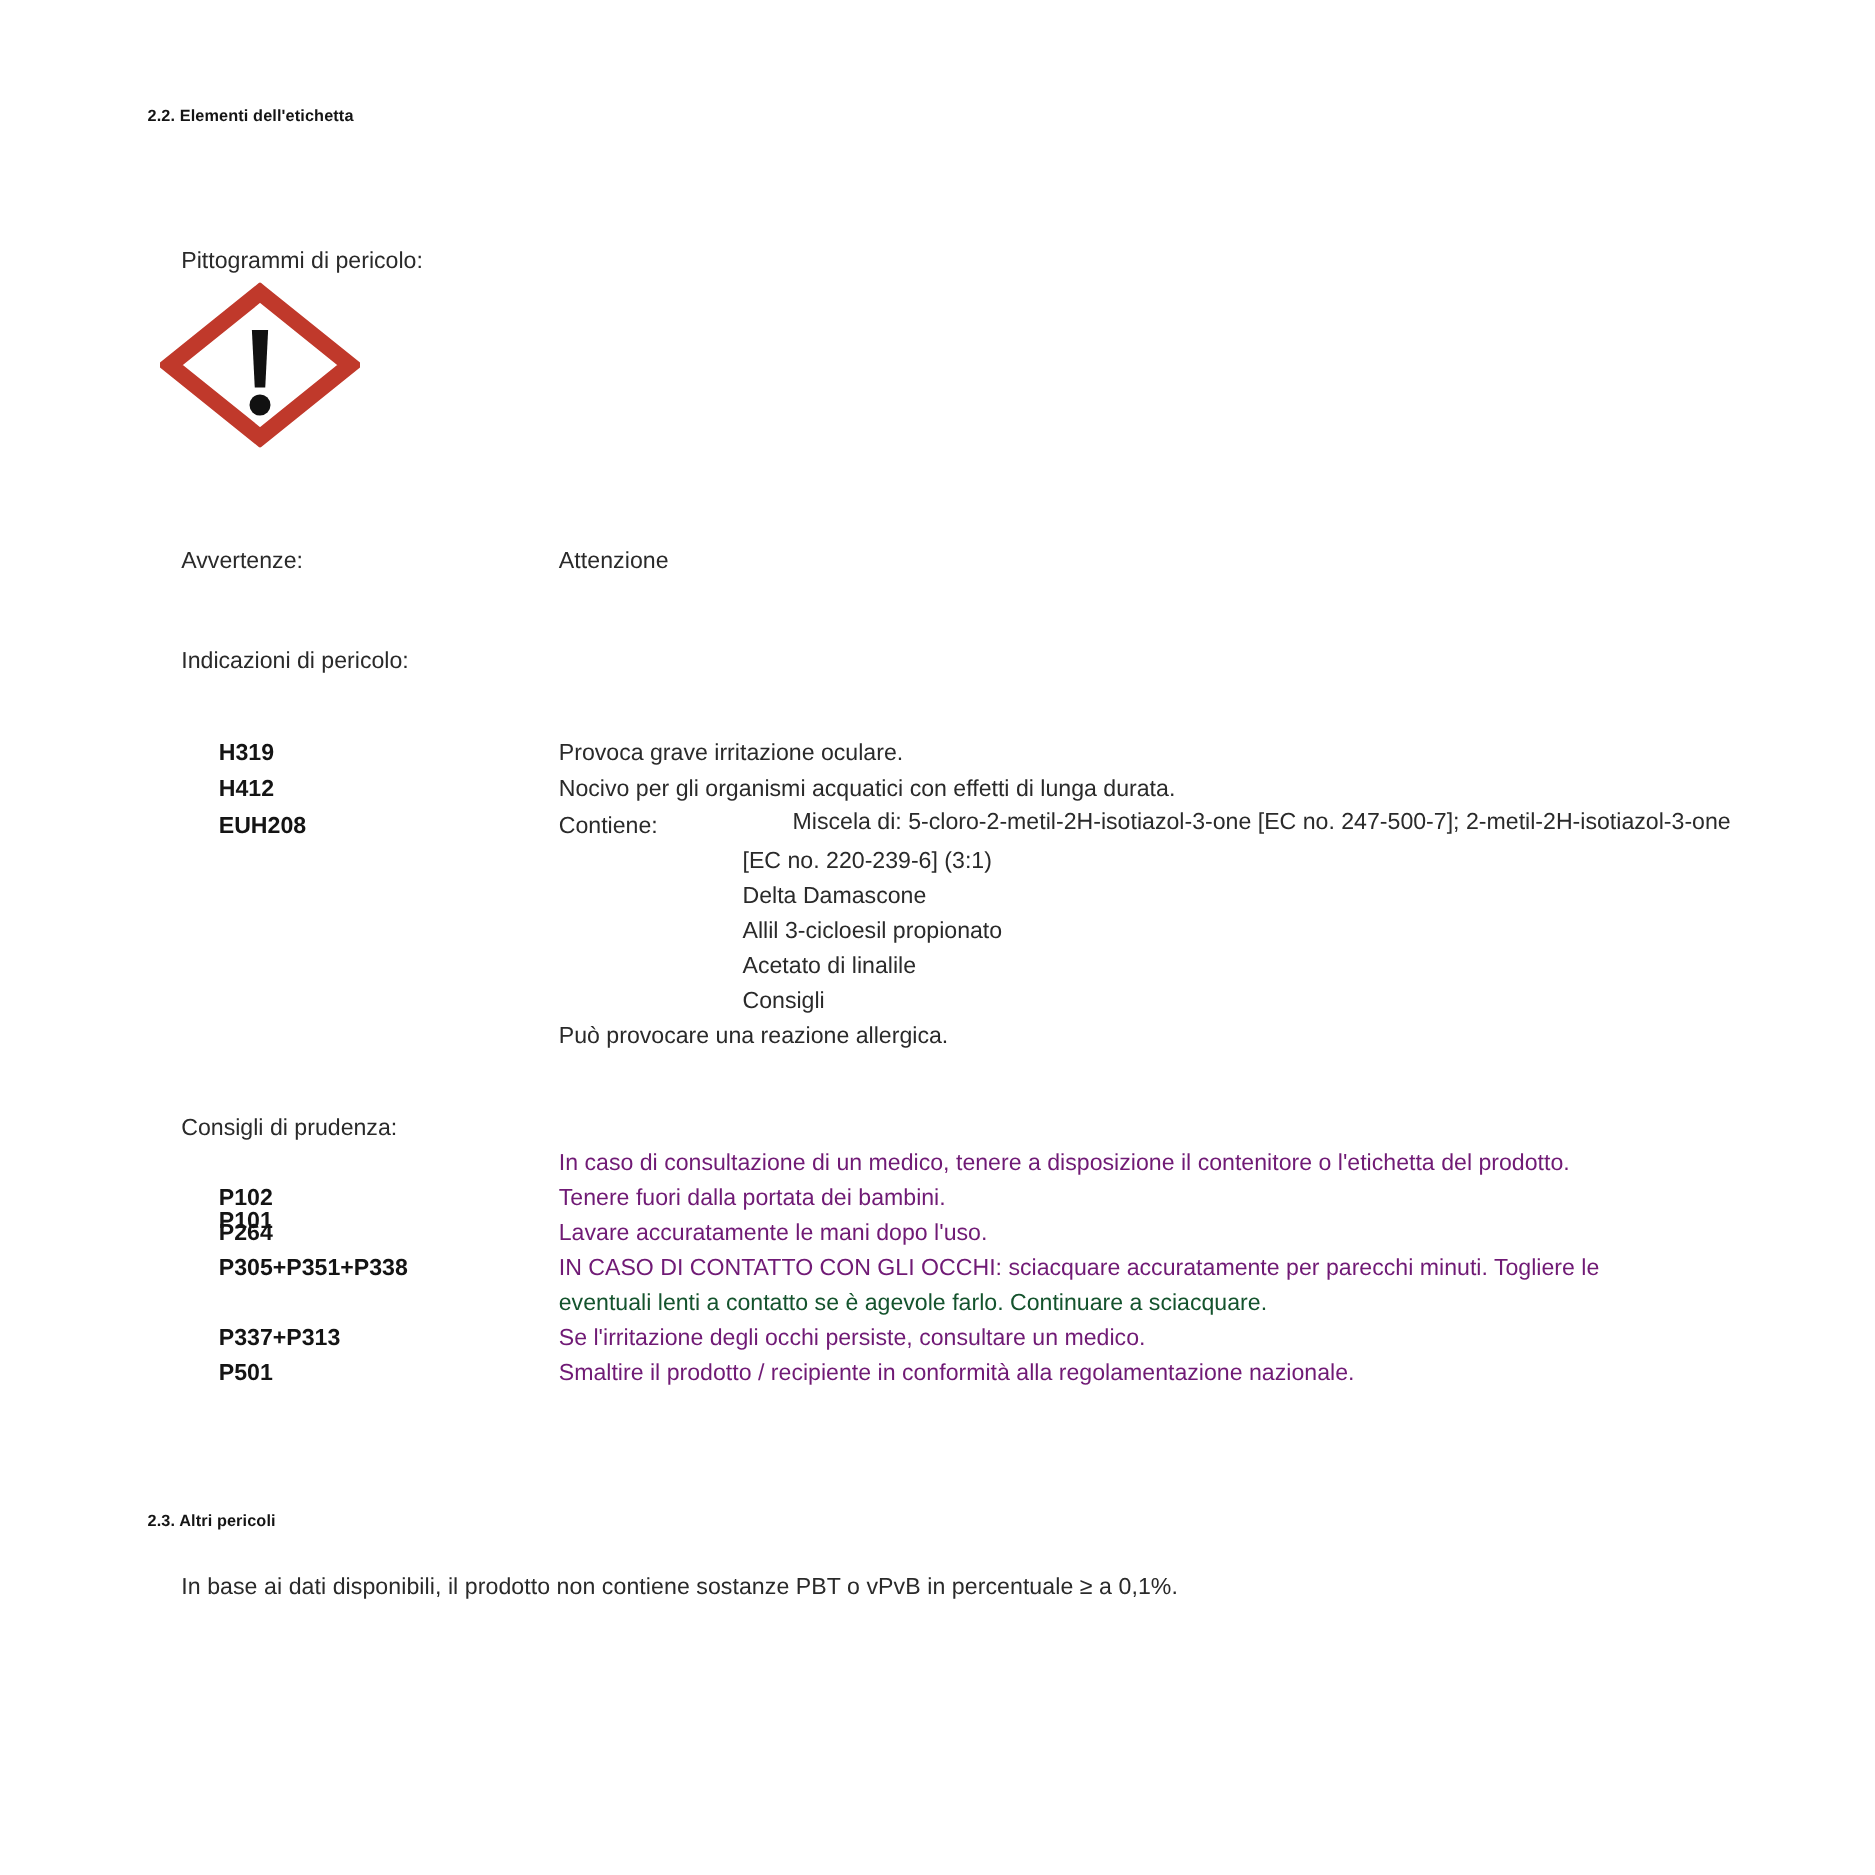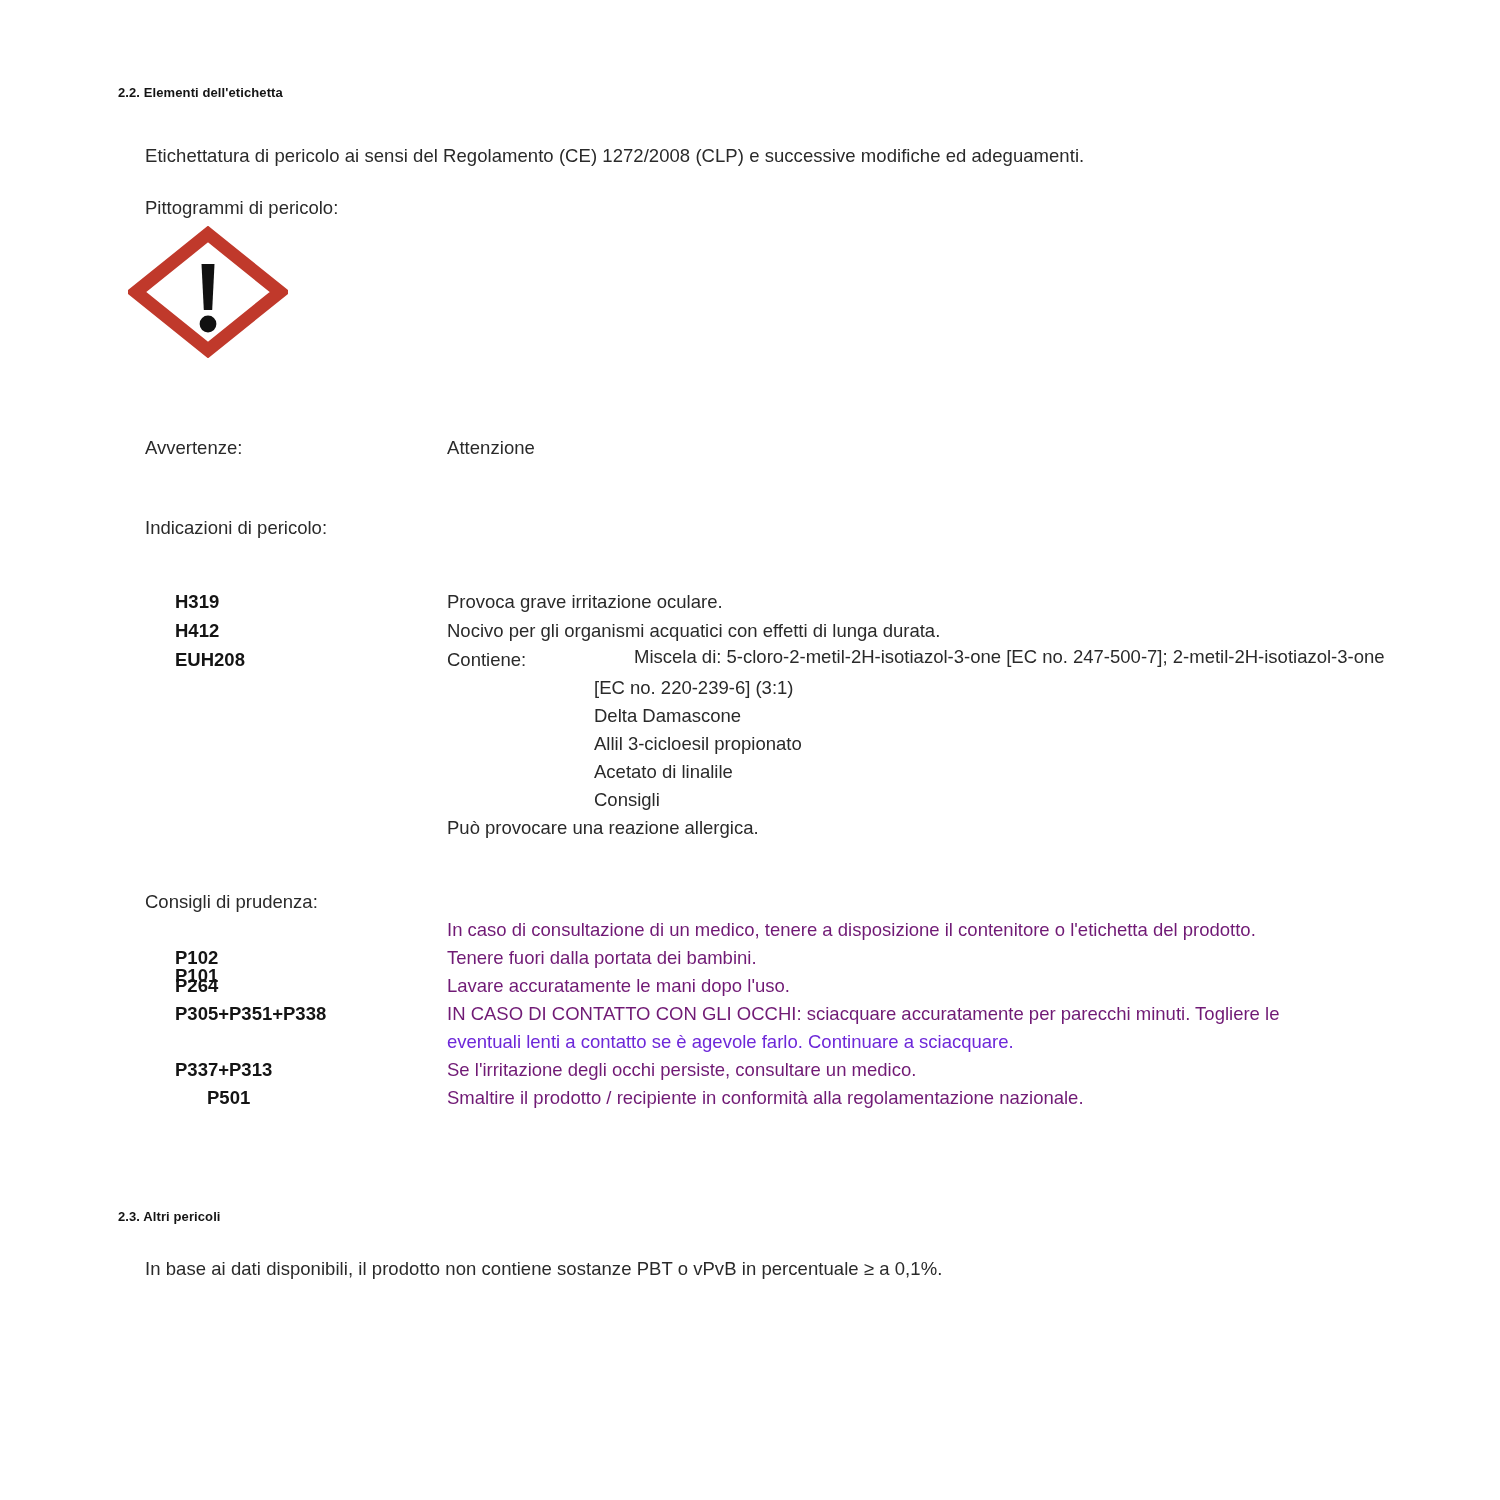--- a/index.html
+++ b/index.html
@@ -105,32 +105,31 @@
     position: absolute;
     left: 447px;
     font-size: 18.5px;
     color: #701a75;
     white-space: nowrap;
   }
   .p-text-cont {
     position: absolute;
     left: 447px;
     font-size: 18.5px;
-    color: #6d28d9;
+    color: #14532d;
     white-space: nowrap;
   }
 </style>
 </head>
 <body>
 
 <div class="page">
 
   <div class="sec-heading" style="left:118px; top:85px;">2.2. Elementi dell'etichetta</div>
 
-  <div class="body-text" style="left:145px; top:145px;">Etichettatura di pericolo ai sensi del Regolamento (CE) 1272/2008 (CLP) e successive modifiche ed adeguamenti.</div>
 
   <div class="label-text" style="left:145px; top:197px;">Pittogrammi di pericolo:</div>
 
   <div class="pictogram-wrap">
     <svg viewBox="0 0 160 132" xmlns="http://www.w3.org/2000/svg">
 
       <polygon points="80,8 152,66 80,124 8,66" fill="#ffffff" stroke="none"></polygon>
 
       <polygon points="80,8 152,66 80,124 8,66" fill="none" stroke="#c0392b" stroke-width="13" stroke-linejoin="miter"></polygon>
 
@@ -191,21 +190,21 @@
     <div class="p-text" style="top:1003px;">IN CASO DI CONTATTO CON GLI OCCHI: sciacquare accuratamente per parecchi minuti. Togliere le</div>
     <div class="p-text-cont" style="top:1031px;">eventuali lenti a contatto se è agevole farlo. Continuare a sciacquare.</div>
   </div>
 
   <div>
     <div class="p-code" style="top:1059px;">P337+P313</div>
     <div class="p-text" style="top:1059px;">Se l'irritazione degli occhi persiste, consultare un medico.</div>
   </div>
 
   <div>
-    <div class="p-code" style="top:1087px;margin-left:32px;">P501</div>
+    <div class="p-code" style="top:1087px;">P501</div>
     <div class="p-text" style="top:1087px;">Smaltire il prodotto / recipiente in conformità alla regolamentazione nazionale.</div>
   </div>
 
   <div class="sec-heading" style="left:118px; top:1209px;">2.3. Altri pericoli</div>
 
   <div class="body-text" style="left:145px; top:1258px;">In base ai dati disponibili, il prodotto non contiene sostanze PBT o vPvB in percentuale ≥ a 0,1%.</div>
 
 
 </div>
 

